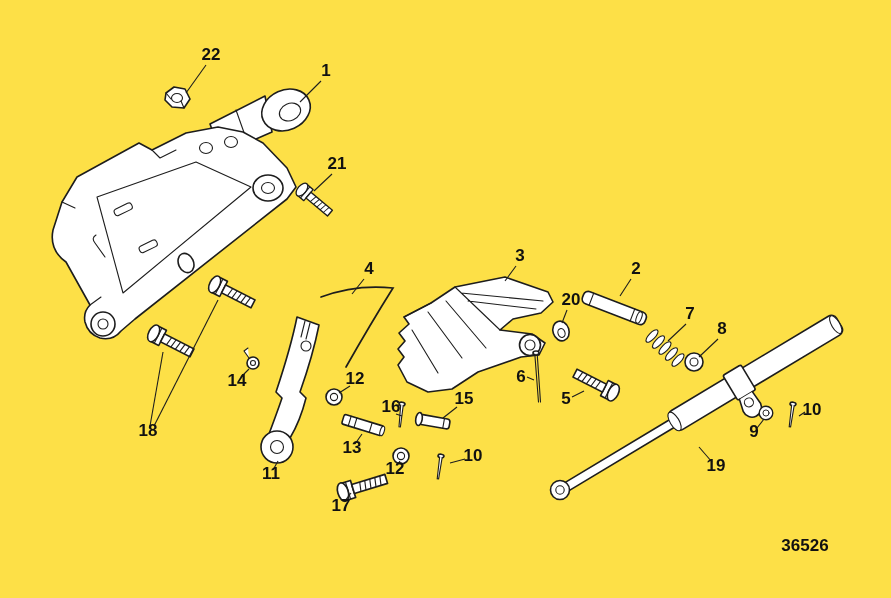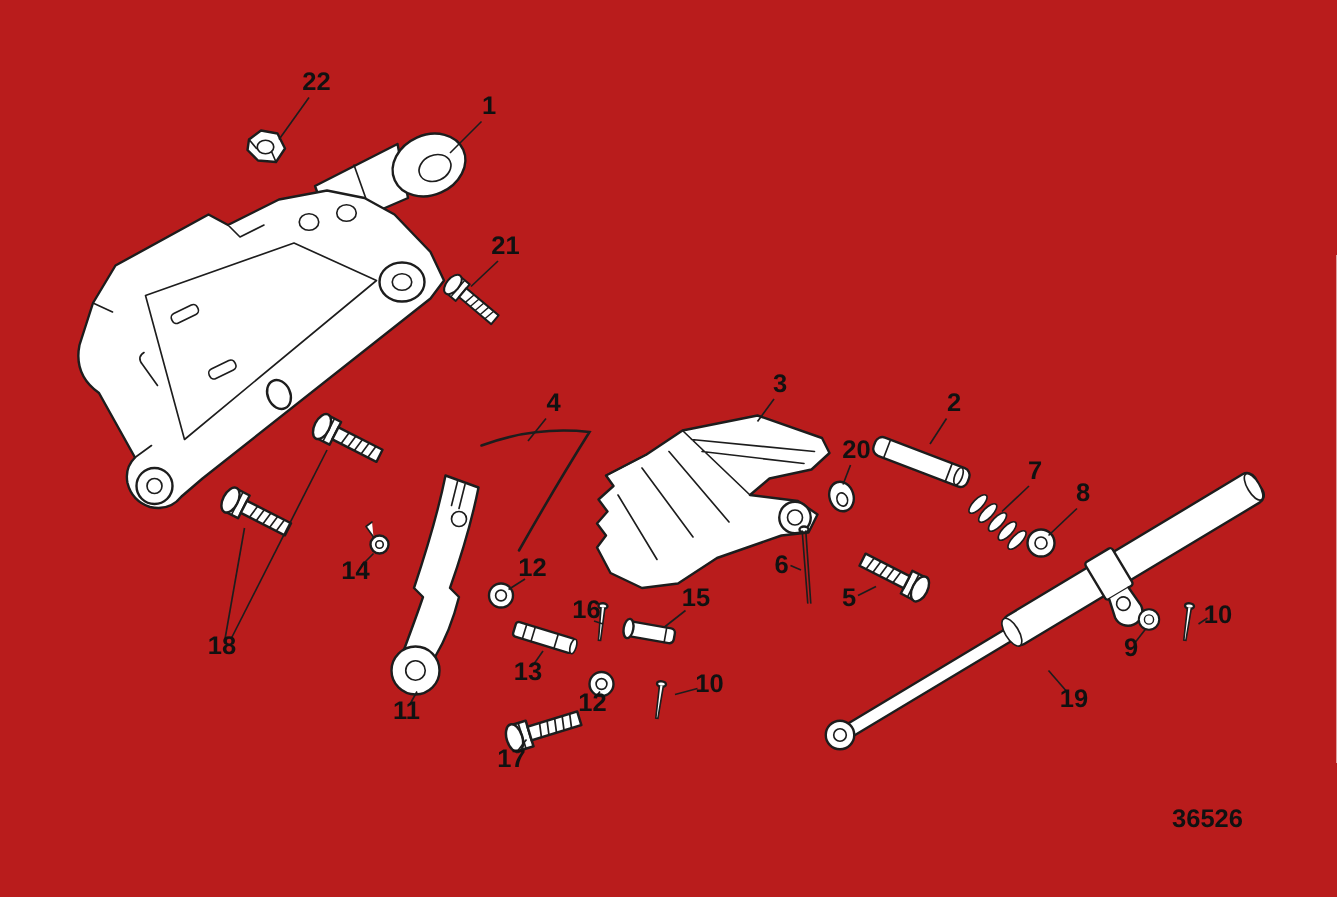--- a/index.html
+++ b/index.html
@@ -1,19 +1,19 @@
 <!DOCTYPE html>
 <html><head>
 <meta charset="utf-8">
 <style>
   html,body{margin:0;padding:0;background:#ffffff;}
   .stage{
     position:relative;
     width:891px;height:598px;
-    background:#b91c1c;
+    background:#fde047;
     font-family:"Liberation Sans",sans-serif;
     overflow:hidden;
   }
   svg{display:block;}
   .part{
     fill:#ffffff;
     stroke:#1d1d1d;
     stroke-width:1.6;
     stroke-linejoin:round;
     stroke-linecap:round;

